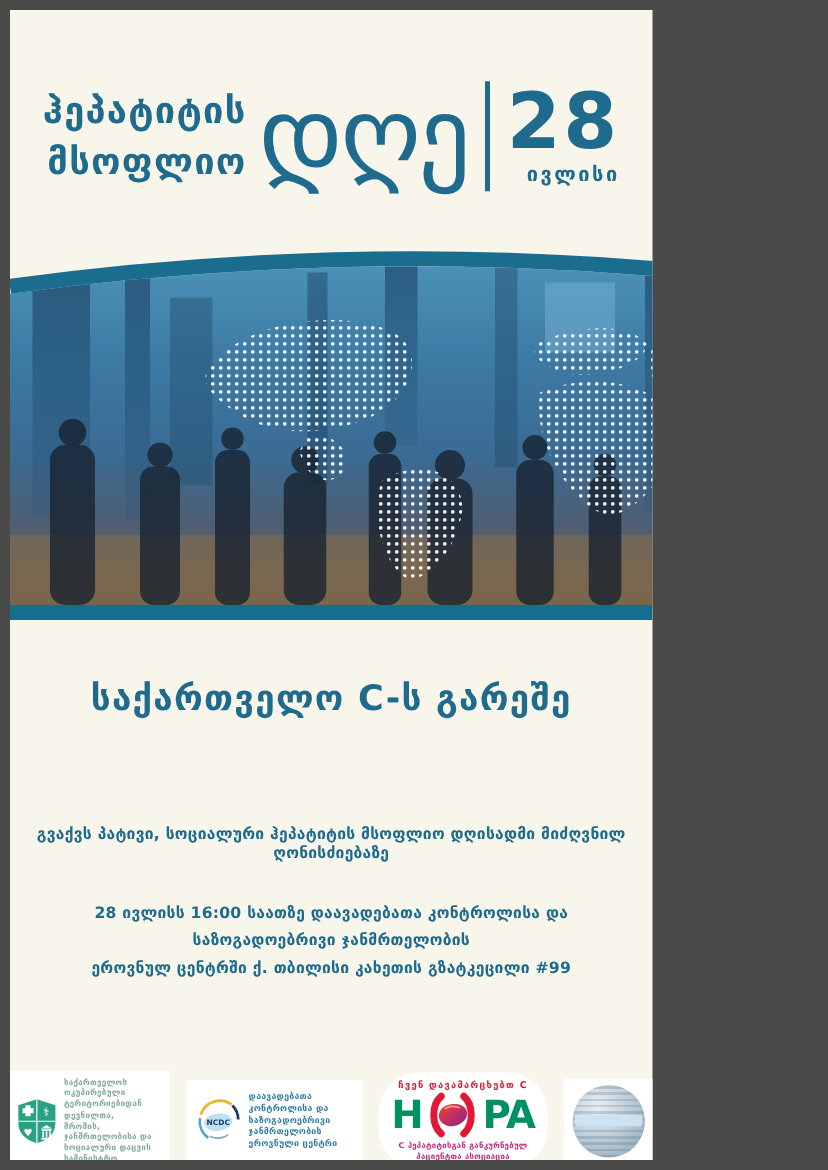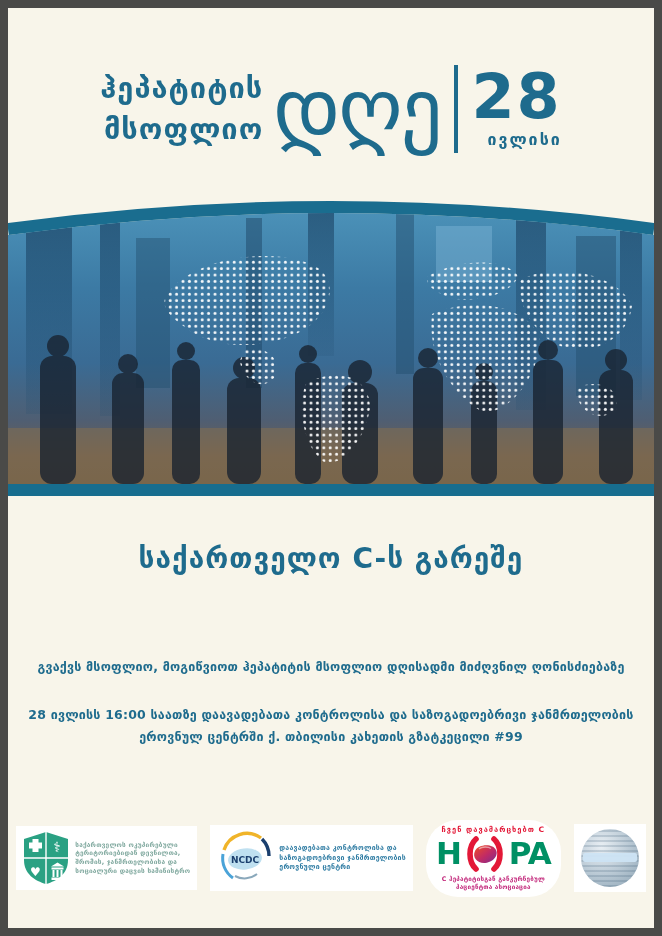--- a/index.html
+++ b/index.html
@@ -8,21 +8,21 @@
     font-family:"DejaVu Sans","Liberation Sans",sans-serif;
     background:#4a4a48;
   }
   .frame{
     width:662px;height:936px;
     box-sizing:border-box;
     padding:8px;
     background:#4a4a48;
   }
   .page{
-    width:646px;height:920px;
+    width:514px;height:920px;
     background:#f8f5ea;
     overflow:hidden;
     position:relative;
   }
   
   .masthead{
     height:174px;
     display:flex;
     justify-content:center;
     align-items:center;
@@ -258,21 +258,21 @@
           </g>
         </g>
 
         <path d="M0,33 Q323,-11 646,33" fill="none" stroke="#1a6d8f" stroke-width="12"></path>
       </svg>
     </div>
     <div class="teal-bar"></div>
 
     <div class="slogan">საქართველო C-ს გარეშე</div>
 
-    <div class="invite">გვაქვს მსოფლიო, მოგიწვიოთ ჰეპატიტის მსოფლიო დღისადმი მიძღვნილ ღონისძიებაზე</div>
+    <div class="invite">გვაქვს პატივი, სოციალური ჰეპატიტის მსოფლიო დღისადმი მიძღვნილ ღონისძიებაზე</div>
 
     <div class="venue">
       <div>28 ივლისს 16:00 საათზე დაავადებათა კონტროლისა და საზოგადოებრივი ჯანმრთელობის</div>
       <div>ეროვნულ ცენტრში ქ. თბილისი კახეთის გზატკეცილი #99</div>
     </div>
 
     <div class="partners">
 
       <div class="logo-card">
         <svg width="46" height="54" viewBox="0 0 46 54">

